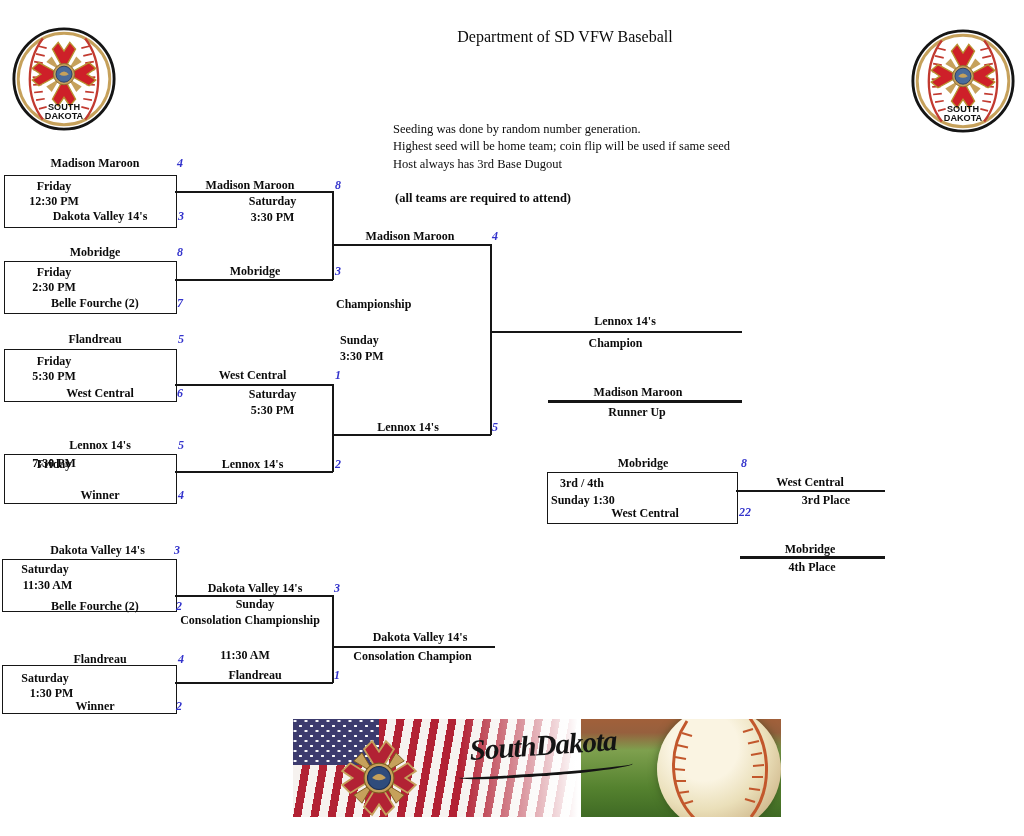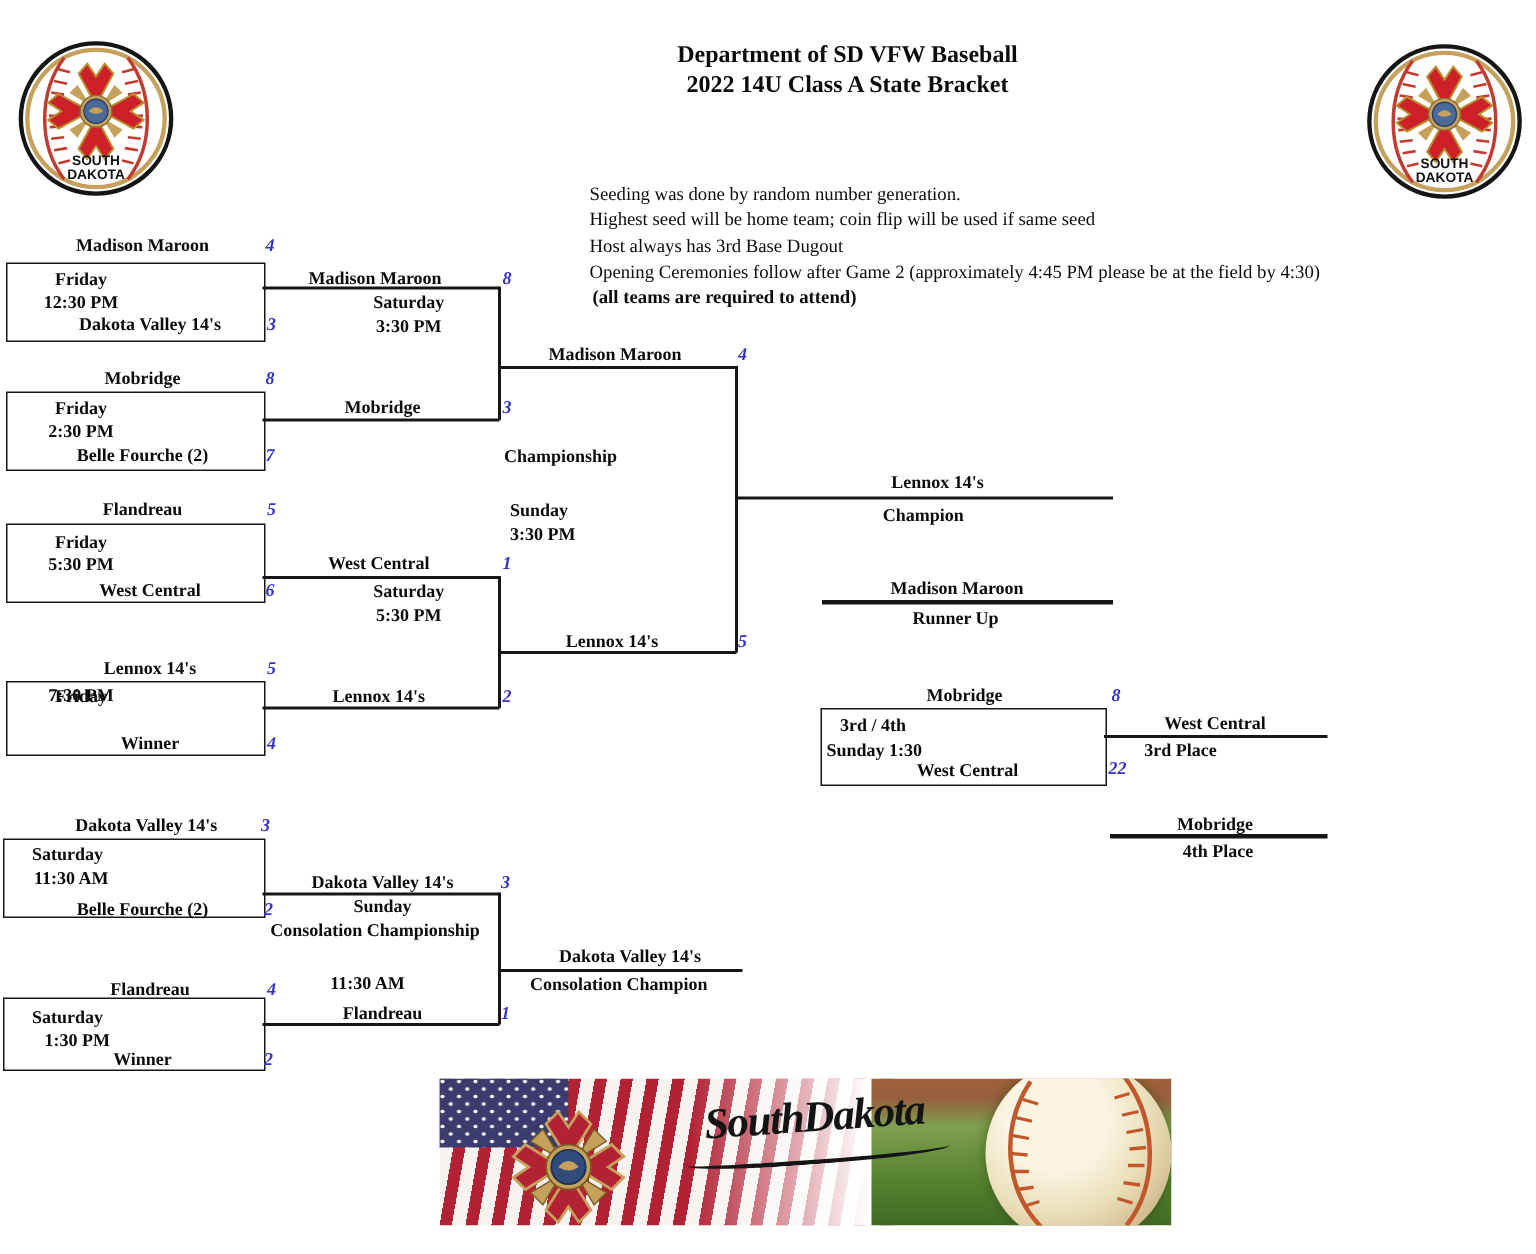--- a/index.html
+++ b/index.html
@@ -6,21 +6,21 @@
   .page{position:relative;width:1024px;height:836px;background:#fff;overflow:hidden;
         font-family:"Liberation Serif","DejaVu Serif",serif;color:#0b0b0b;}
   .t{position:absolute;font-weight:bold;font-size:12px;line-height:14px;white-space:nowrap;}
   .c{text-align:center;}
   .score{color:#3333CC;font-style:italic;}
   .hl{position:absolute;background:#161616;height:1.5px;}
   .vl{position:absolute;background:#161616;width:1.5px;}
   .thick{height:3px;}
   .med{height:2px;}
   .gbox{position:absolute;border:1.5px solid #161616;}
-  .title{position:absolute;left:312px;width:506px;text-align:center;font-weight:bold;font-size:16px;}
+  .title{position:absolute;left:312px;width:506px;text-align:center;font-weight:normal;font-size:16px;}
   .subtitle{color:#1F4E8C;font-size:16.5px;}
   .note{position:absolute;left:393px;font-size:12.5px;white-space:nowrap;}
   .noteb{font-weight:bold;left:395px;}
   .award{position:absolute;font-weight:bold;font-size:12.5px;white-space:pre;}
   .logo{position:absolute;width:106px;height:106px;}
   
   .banner{position:absolute;left:293px;top:719px;width:488px;height:98px;overflow:hidden;background:#fff;}
   .flag{position:absolute;left:0;top:0;width:62%;height:100%;
         background:repeating-linear-gradient(100deg,#B22234 0 8px,#f6f2ef 8px 17px);}
   .flagfade{position:absolute;left:0;top:0;width:62%;height:100%;
@@ -100,26 +100,24 @@
       </g>
       <circle r="11" fill="#C6A15B" stroke="#8a6d2f" stroke-width="1"></circle>
       <circle r="8.3" fill="#4a6b9a" stroke="#2c3e66" stroke-width="1"></circle>
       <path d="M-5,0 Q0,-5.5 5,0 Q0,3.5 -5,0 Z" fill="#C6A15B"></path>
     </g>
     <text x="55" y="87" text-anchor="middle" font-size="9.5" font-weight="bold" fill="#111">SOUTH</text>
     <text x="55" y="97" text-anchor="middle" font-size="9.5" font-weight="bold" fill="#111">DAKOTA</text>
   </svg>
 
   <div class="title" style="top:28px">Department of SD VFW Baseball</div>
-  <div class="title" style="top:48px">2022 14U Class A State Bracket</div>
 
   <div class="note" style="top:122px">Seeding was done by random number generation.</div>
   <div class="note" style="top:139px">Highest seed will be home team; coin flip will be used if same seed</div>
   <div class="note" style="top:157px">Host always has 3rd Base Dugout</div>
-  <div class="note" style="top:174px">Opening Ceremonies follow after Game 2 (approximately 4:45 PM please be at the field by 4:30)</div>
   <div class="note noteb" style="top:191px">(all teams are required to attend)</div>
 
   <div class="gbox" style="left:4px;top:175px;width:171px;height:51px"></div>
   <div class="gbox" style="left:4px;top:261px;width:171px;height:51px"></div>
   <div class="gbox" style="left:4px;top:349px;width:171px;height:51px"></div>
   <div class="gbox" style="left:4px;top:454px;width:171px;height:48px"></div>
   <div class="gbox" style="left:2px;top:559px;width:173px;height:51px"></div>
   <div class="gbox" style="left:2px;top:665px;width:173px;height:47px"></div>
   <div class="gbox" style="left:547px;top:472px;width:189px;height:50px"></div>
 
@@ -196,21 +194,21 @@
   <div class="t c" style="left:25px;top:488px;width:150px">Winner</div>
   <div class="t score" style="left:178px;top:488px">4</div>
 
   <div class="t c" style="left:563px;top:456px;width:160px">Mobridge</div>
   <div class="t score" style="left:741px;top:456px">8</div>
   <div class="t" style="left:560px;top:476px">3rd / 4th</div>
   <div class="t" style="left:551px;top:493px">Sunday 1:30</div>
   <div class="t c" style="left:565px;top:506px;width:160px">West Central</div>
   <div class="t score" style="left:739px;top:505px">22</div>
   <div class="t c" style="left:735px;top:475px;width:150px">West Central</div>
-  <div class="t c" style="left:717px;top:493px;width:140px">3rd Place</div>
+  <div class="t c" style="left:756px;top:493px;width:140px">3rd Place</div>
   <div class="t c" style="left:740px;top:542px;width:140px">Mobridge</div>
   <div class="t c" style="left:742px;top:560px;width:140px">4th Place</div>
 
   <div class="t c" style="left:20px;top:543px;width:155px">Dakota Valley 14's</div>
   <div class="t score" style="left:174px;top:543px">3</div>
   <div class="t c" style="left:0px;top:562px;width:90px">Saturday</div>
   <div class="t c" style="left:0px;top:578px;width:95px">11:30 AM</div>
   <div class="t c" style="left:25px;top:599px;width:140px">Belle Fourche (2)</div>
   <div class="t score" style="left:176px;top:599px">2</div>
 

